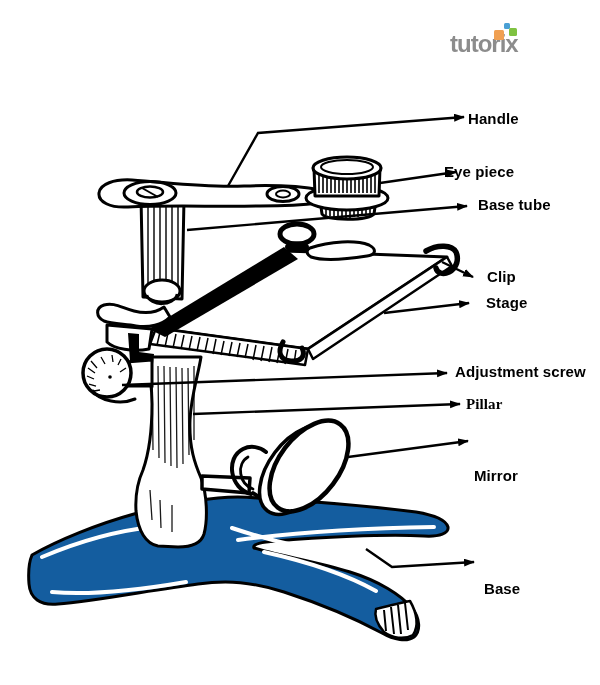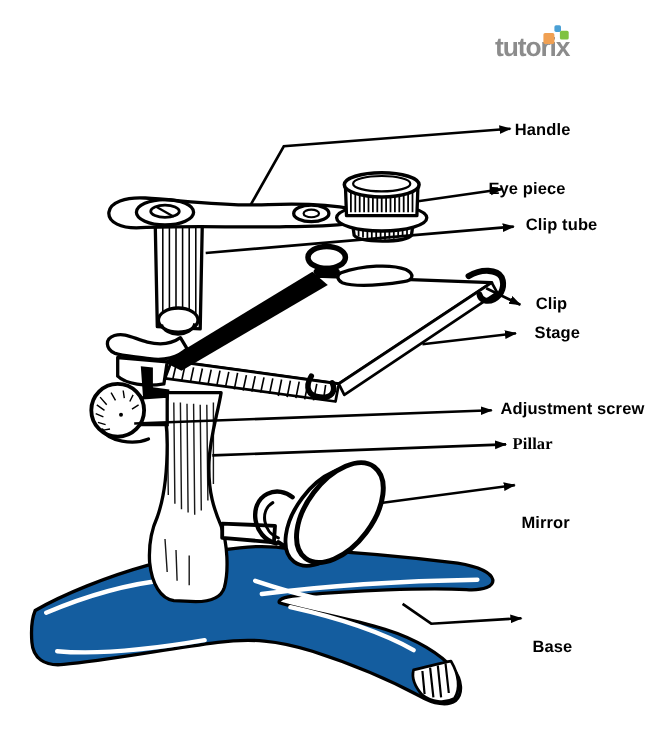--- a/index.html
+++ b/index.html
@@ -148,20 +148,20 @@
       <line x1="384" y1="313" x2="469" y2="303" marker-end="url(#ah)"></line>
       <line x1="122" y1="385" x2="447" y2="373" marker-end="url(#ah)"></line>
       <line x1="193" y1="414" x2="460" y2="404" marker-end="url(#ah)"></line>
       <line x1="348" y1="457" x2="468" y2="441" marker-end="url(#ah)"></line>
       <polyline points="366,549 392,567 474,562" marker-end="url(#ah)"></polyline>
     </g>
   </svg>
 
   <div class="lbl" style="left:468px;top:110px;">Handle</div>
   <div class="lbl" style="left:444px;top:163px;">Eye piece</div>
-  <div class="lbl" style="left:478px;top:196px;">Clip tube</div>
+  <div class="lbl" style="left:478px;top:196px;">Base tube</div>
   <div class="lbl" style="left:487px;top:268px;">Clip</div>
   <div class="lbl" style="left:486px;top:294px;text-align:center;">Stage</div>
   <div class="lbl" style="left:455px;top:363px;">Adjustment screw</div>
   <div class="lbl" style="left:466px;top:395px;font-family:Liberation Serif, serif;">Pillar</div>
   <div class="lbl" style="left:474px;top:431px;margin-top:36px;">Mirror</div>
   <div class="lbl" style="left:484px;top:553px;margin-top:27px;">Base</div>
 </div>
 
 </body></html>

